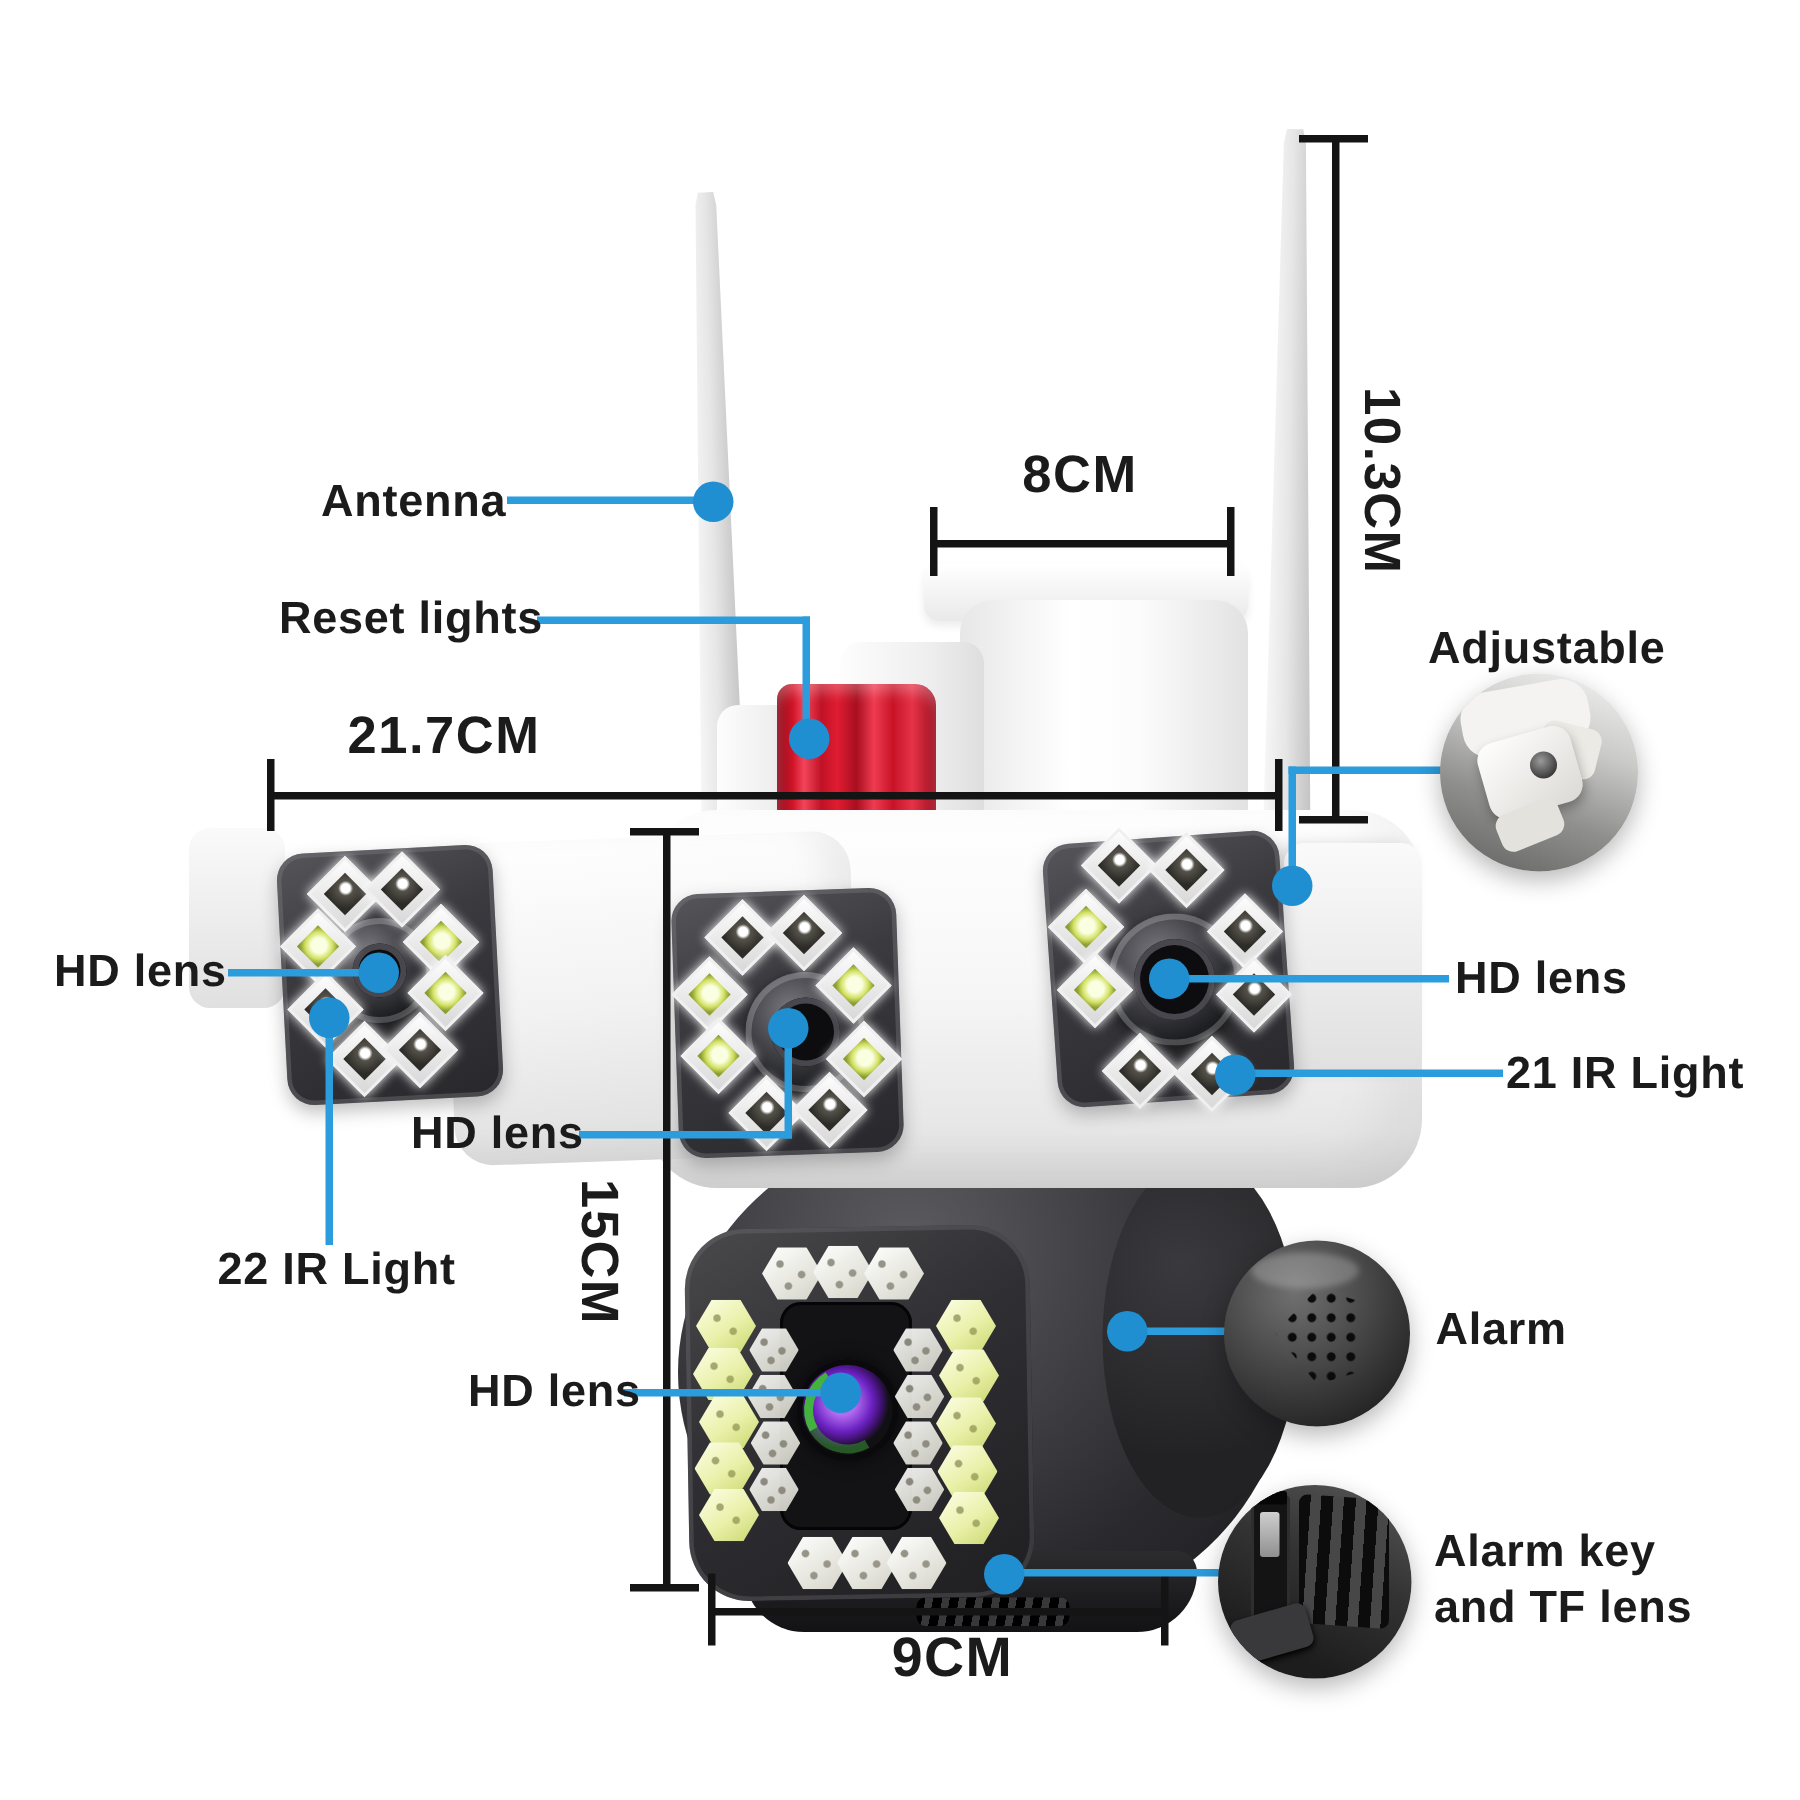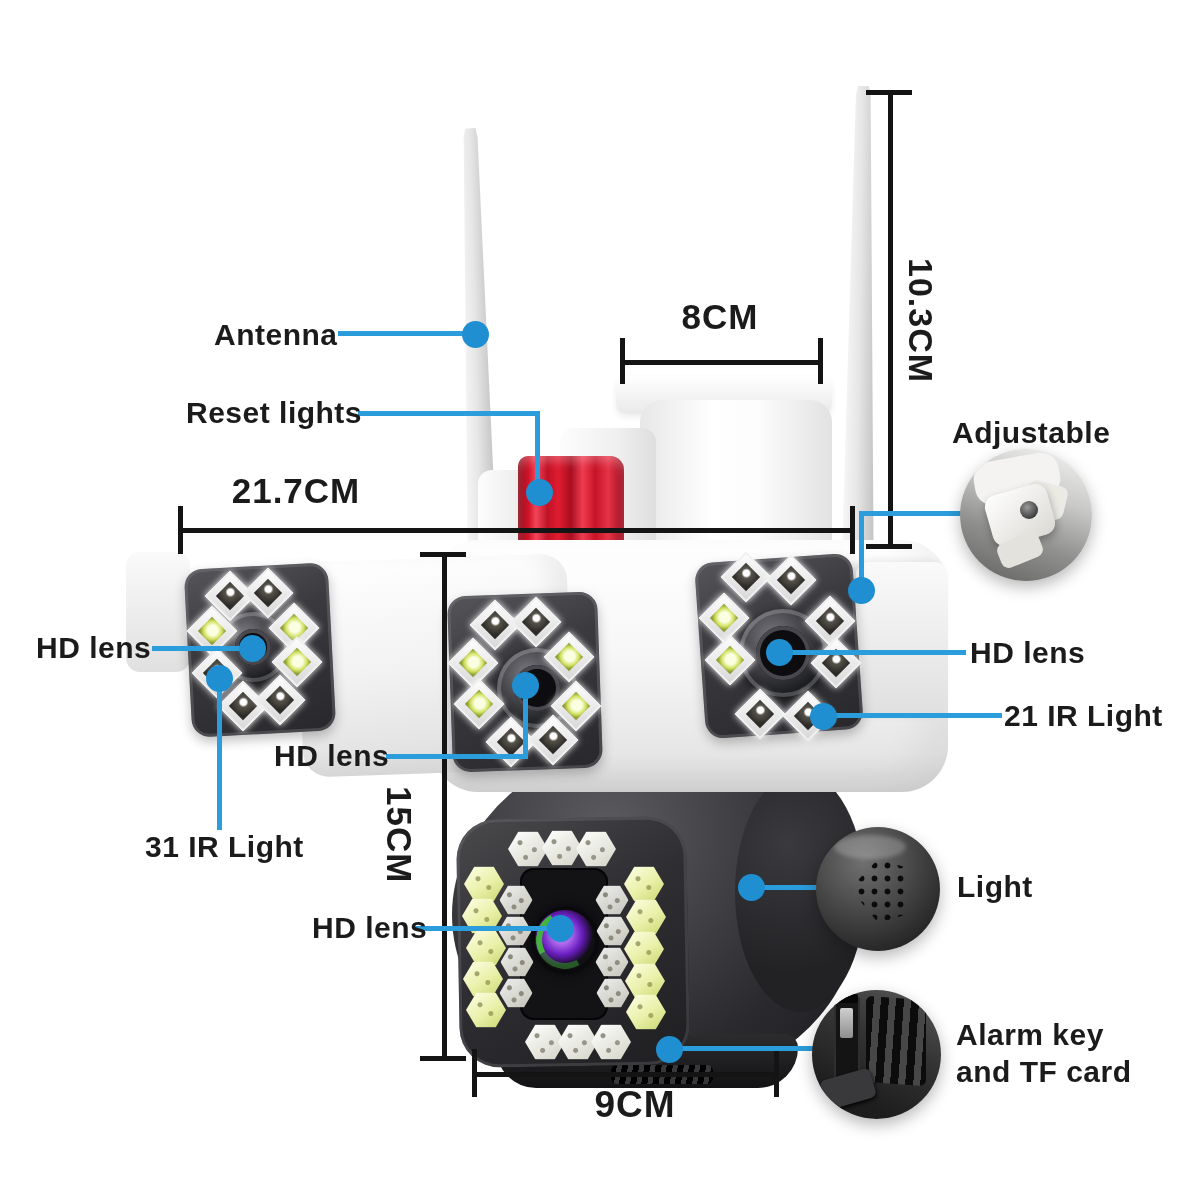--- a/index.html
+++ b/index.html
@@ -215,28 +215,28 @@
   <i class="cdot" style="left:779px;top:652px"></i>
   <i class="cdot" style="left:823px;top:716px"></i>
   <i class="cdot" style="left:560px;top:928px"></i>
   <i class="cdot" style="left:751px;top:887px"></i>
   <i class="cdot" style="left:669px;top:1049px"></i>
 
   <div class="lbl" style="left:214px;top:318px">Antenna</div>
   <div class="lbl" style="left:186px;top:396px">Reset lights</div>
   <div class="lbl" style="left:952px;top:416px">Adjustable</div>
   <div class="lbl" style="left:36px;top:631px">HD lens</div>
-  <div class="lbl" style="left:145px;top:830px">31 IR Light</div>
+  <div class="lbl" style="left:145px;top:830px">22 IR Light</div>
   <div class="lbl" style="left:274px;top:739px">HD lens</div>
   <div class="lbl" style="left:970px;top:636px">HD lens</div>
   <div class="lbl" style="left:1004px;top:699px">21 IR Light</div>
   <div class="lbl" style="left:312px;top:911px">HD lens</div>
-  <div class="lbl" style="left:957px;top:870px">Light</div>
+  <div class="lbl" style="left:957px;top:870px">Alarm</div>
   <div class="lbl" style="left:956px;top:1016px;line-height:37px">Alarm key</div>
-  <div class="lbl" style="left:956px;top:1053px;line-height:37px">and TF card</div>
+  <div class="lbl" style="left:956px;top:1053px;line-height:37px">and TF lens</div>
 
   <div class="abs inset" style="left:960px;top:449px;width:132px;height:132px;
               background:linear-gradient(200deg,#f0f0f0 5%,#c9c9c7 35%,#8f8f8d 65%,#6b6b69 92%)">
     <i style="left:14px;top:8px;width:86px;height:44px;background:#f4f3f1;border-radius:18px;transform:rotate(-10deg)"></i>
     <i style="left:66px;top:34px;width:40px;height:34px;background:#eceae5;border-radius:8px;transform:rotate(14deg)"></i>
     <i style="left:28px;top:40px;width:64px;height:52px;background:linear-gradient(150deg,#ffffff,#dbd9d4);border-radius:12px;transform:rotate(-16deg);box-shadow:0 4px 8px rgba(0,0,0,.3)"></i>
     <i style="left:60px;top:52px;width:18px;height:18px;border-radius:50%;background:radial-gradient(circle at 40% 35%,#9a9a9a,#3c3c3c 72%)"></i>
     <i style="left:38px;top:88px;width:44px;height:26px;background:#e4e2dd;border-radius:8px;transform:rotate(-22deg)"></i>
   </div>
 

